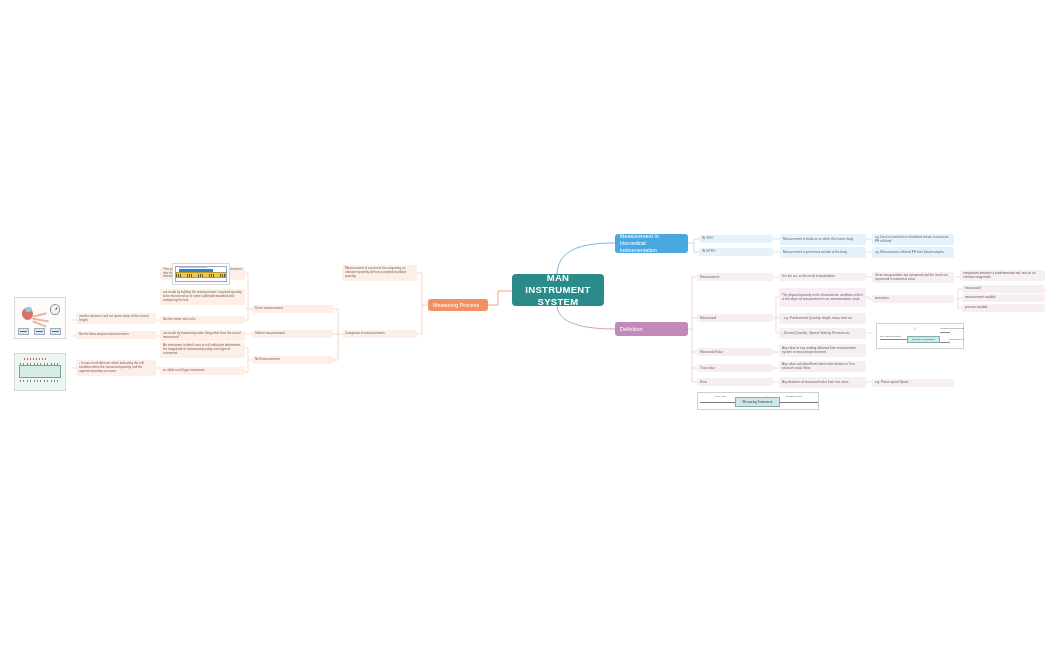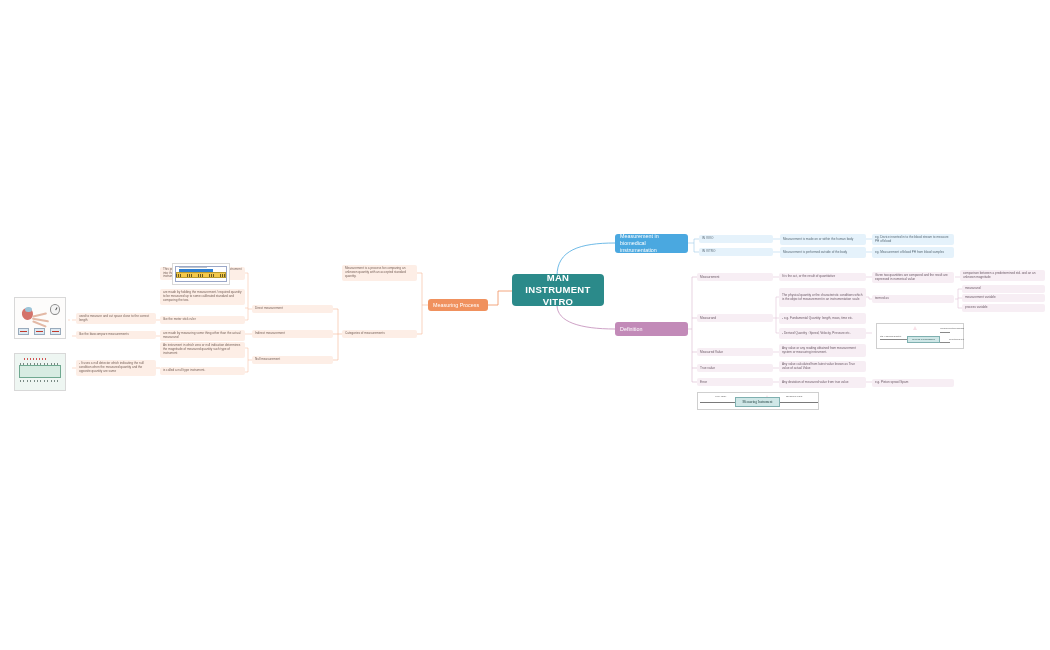--- a/index.html
+++ b/index.html
@@ -206,21 +206,21 @@
     <path d="M160,336 L156,336" stroke="#f5b795" stroke-width="0.5" fill="none"></path>
     <path d="M160,368 L156,368" stroke="#f5b795" stroke-width="0.5" fill="none"></path>
     <path d="M76,320 L72,320" stroke="#f5b795" stroke-width="0.5" fill="none"></path>
     <path d="M76,336 L72,336" stroke="#f5b795" stroke-width="0.5" fill="none"></path>
     <path d="M76,368 L72,368" stroke="#f5b795" stroke-width="0.5" fill="none"></path>
 
     <path d="M70,320 L68,320" stroke="#f5b795" stroke-width="0.5" fill="none"></path>
   </svg>
 
   <div class="node central" style="left:512px; top:274px; width:92px; height:32px;">
-    <span>MAN INSTRUMENT VITRO</span>
+    <span>MAN INSTRUMENT SYSTEM</span>
   </div>
 
   <div class="node branch blue" style="left:615px; top:234px; width:73px; height:19px;">
     <span>Measurement in biomedical instrumentation</span>
   </div>
 
   <div class="node leaf blue" style="left:699px; top:235px; width:74px; height:8px;">
     <span>IN VIVO</span>
   </div>
   <div class="node leaf blue" style="left:699px; top:248px; width:74px; height:8px;">

